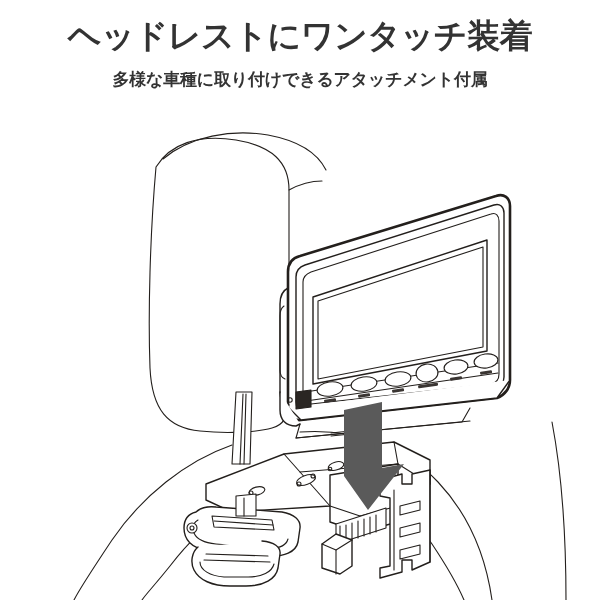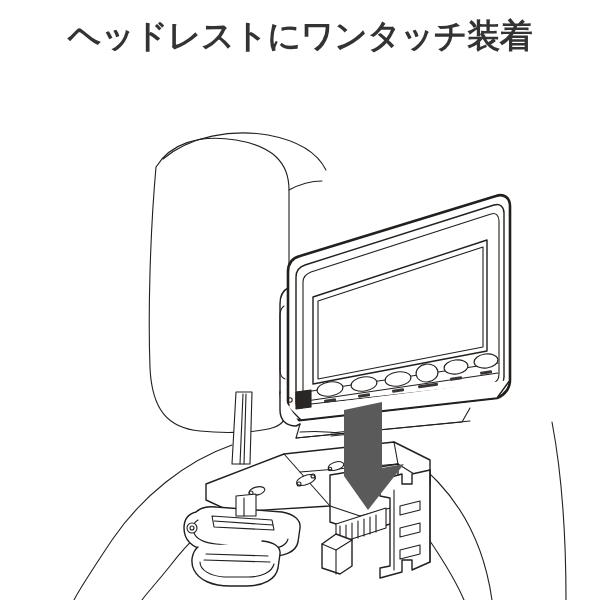--- a/index.html
+++ b/index.html
@@ -48,20 +48,21 @@
   .hatch{fill:#2a2623;}
   .tinylbl{fill:#3a3532;stroke:none;}
 </style>
 </head>
 <body>
 
 <div id="page">
 
   <div class="head-block">
     <div class="title">ヘッドレストにワンタッチ装着</div>
+    <div class="subtitle">多様な車種に取り付けできるアタッチメント付属</div>
   </div>
 
   <div class="illo">
     <svg viewBox="0 0 600 508" xmlns="http://www.w3.org/2000/svg">
 
       <g>
         <path class="ln w1" d="M300 340 C 358 336 406 356 438 390 C 470 424 486 466 492 508"></path>
         <path class="ln w1" d="M232 353 C 186 369 142 404 112 448 C 92 478 80 496 74 508"></path>
         <path class="ln w1" d="M344 380 C 380 394 410 420 432 452 C 448 476 458 494 464 508"></path>
         <path class="ln w1" d="M268 397 C 230 412 196 440 170 474 C 154 494 146 502 142 508"></path>

